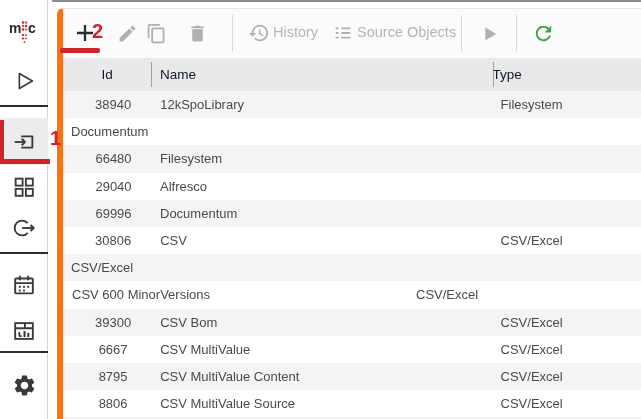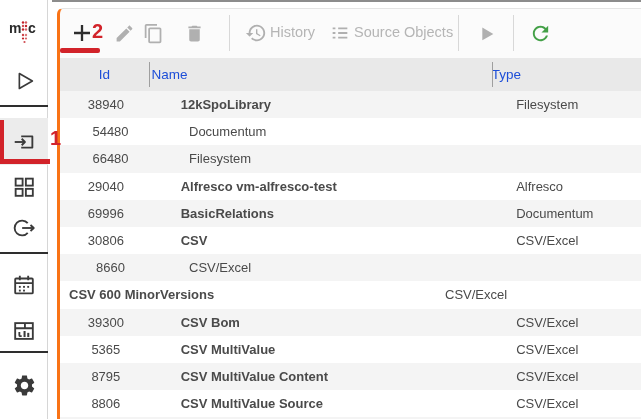--- a/index.html
+++ b/index.html
@@ -9,42 +9,42 @@
 
   
   .sidebar{position:absolute;left:0;top:0;width:48px;height:419px;background:#fff;border-right:1px solid #d6d6d6;box-sizing:border-box;}
   .side-btn{position:absolute;left:0;width:48px;display:flex;align-items:center;justify-content:center;color:#3a3a3a;cursor:pointer;}
   .side-btn.active{background:#ececec;}
   .side-div{position:absolute;left:0;width:48px;height:2px;background:#2e2e2e;}
   .logo{position:absolute;left:0;top:10px;width:48px;height:44px;display:flex;align-items:center;justify-content:center;}
 
   
   .content{position:absolute;left:57px;top:8px;width:584px;height:411px;background:#fbfbfb;
-           border-left:3px solid #f97316;border-top:1px solid #e4e4e4;border-radius:6px 0 0 0;box-sizing:border-box;}
+           border-left:6px solid #f97316;border-top:1px solid #e4e4e4;border-radius:6px 0 0 0;box-sizing:border-box;}
   .toolbar{position:absolute;left:0;top:0;width:100%;height:49px;}
   .tb-btn{position:absolute;top:12px;width:24px;height:24px;display:flex;align-items:center;justify-content:center;cursor:pointer;}
   .tb-label{position:absolute;top:15px;font-size:14.5px;color:#b5b5b5;cursor:default;}
   .tb-div{position:absolute;top:6px;width:1px;height:36px;background:#d8d8d8;}
   .dark{color:#2d2d2d;}
   .dim{color:#b0b0b0;}
   .green{color:var(--refresh-green,#43a047);}
 
   
-  .thead{position:absolute;left:0;top:49px;width:100%;height:33px;background:var(--header-bg,#e9e9e9);display:flex;font-size:13.5px;color:#1d4ed8;}
+  .thead{position:absolute;left:0;top:49px;width:100%;height:33px;background:var(--header-bg,#e9e9e9);display:flex;font-size:13.5px;color:#0f172a;}
   .th{display:flex;align-items:center;box-sizing:border-box;position:relative;cursor:pointer;}
   .th + .th::before{content:"";position:absolute;left:0;top:4px;bottom:4px;width:1px;background:#9f9f9f;}
   .th-id{width:89px;justify-content:center;}
-  .th-name{width:345px;padding-left:3px;}
+  .th-name{width:345px;padding-left:9px;}
   .th-type{width:150px;text-align:right;}
   .tbody{position:absolute;left:0;top:82px;bottom:0;width:100%;display:flex;flex-direction:column;overflow:hidden;}
-  .row{flex:0 0 27.2px;display:flex;align-items:center;font-size:13px;color:#4a4a4a;background:#fff;cursor:pointer;gap:32px;}
+  .row{flex:0 0 27.2px;display:flex;align-items:center;font-size:13px;color:#4a4a4a;background:#fff;cursor:pointer;}
   .row.odd{background:var(--row-alt-bg,#f4f4f4);}
   .filler{flex:1;background:var(--row-alt-bg,#f4f4f4);}
   .c-id{width:89px;box-sizing:border-box;padding-left:12px;display:flex;justify-content:center;}
-  .c-name{width:345px;box-sizing:border-box;padding-left:9px;white-space:nowrap;overflow:hidden;font-weight:bold;}
+  .c-name{width:345px;box-sizing:border-box;padding-left:9px;white-space:nowrap;overflow:hidden;}
   .c-type{width:150px;box-sizing:border-box;padding-left:8px;white-space:nowrap;}
 
   
   .ann{position:absolute;color:var(--accent-red,#d2232a);font-weight:700;font-size:20px;line-height:20px;}
   .ann-bar{position:absolute;background:var(--accent-red,#d2232a);}
   svg{display:block;}
 </style>
 </head>
 <body>
 
@@ -213,57 +213,53 @@
         </div>
     </div>
 
     <div class="tbody">
         <div class="row odd">
           <div class="c-id">38940</div>
           <div class="c-name">12kSpoLibrary</div>
           <div class="c-type">Filesystem</div>
         </div>
         <div class="row">
-          <div class="c-id">54480</div>
           <div class="c-type">Documentum</div>
         </div>
         <div class="row odd">
           <div class="c-id">66480</div>
           <div class="c-type">Filesystem</div>
         </div>
         <div class="row">
           <div class="c-id">29040</div>
-          <div class="c-name">Alfresco vm-alfresco-test</div>
           <div class="c-type">Alfresco</div>
         </div>
         <div class="row odd">
           <div class="c-id">69996</div>
-          <div class="c-name">BasicRelations</div>
           <div class="c-type">Documentum</div>
         </div>
         <div class="row">
           <div class="c-id">30806</div>
           <div class="c-name">CSV</div>
           <div class="c-type">CSV/Excel</div>
         </div>
         <div class="row odd">
-          <div class="c-id">8660</div>
           <div class="c-type">CSV/Excel</div>
         </div>
         <div class="row">
           <div class="c-name">CSV 600 MinorVersions</div>
           <div class="c-type">CSV/Excel</div>
         </div>
         <div class="row odd">
           <div class="c-id">39300</div>
           <div class="c-name">CSV Bom</div>
           <div class="c-type">CSV/Excel</div>
         </div>
         <div class="row">
-          <div class="c-id">5365</div>
+          <div class="c-id">6667</div>
           <div class="c-name">CSV MultiValue</div>
           <div class="c-type">CSV/Excel</div>
         </div>
         <div class="row odd">
           <div class="c-id">8795</div>
           <div class="c-name">CSV MultiValue Content</div>
           <div class="c-type">CSV/Excel</div>
         </div>
         <div class="row">
           <div class="c-id">8806</div>

